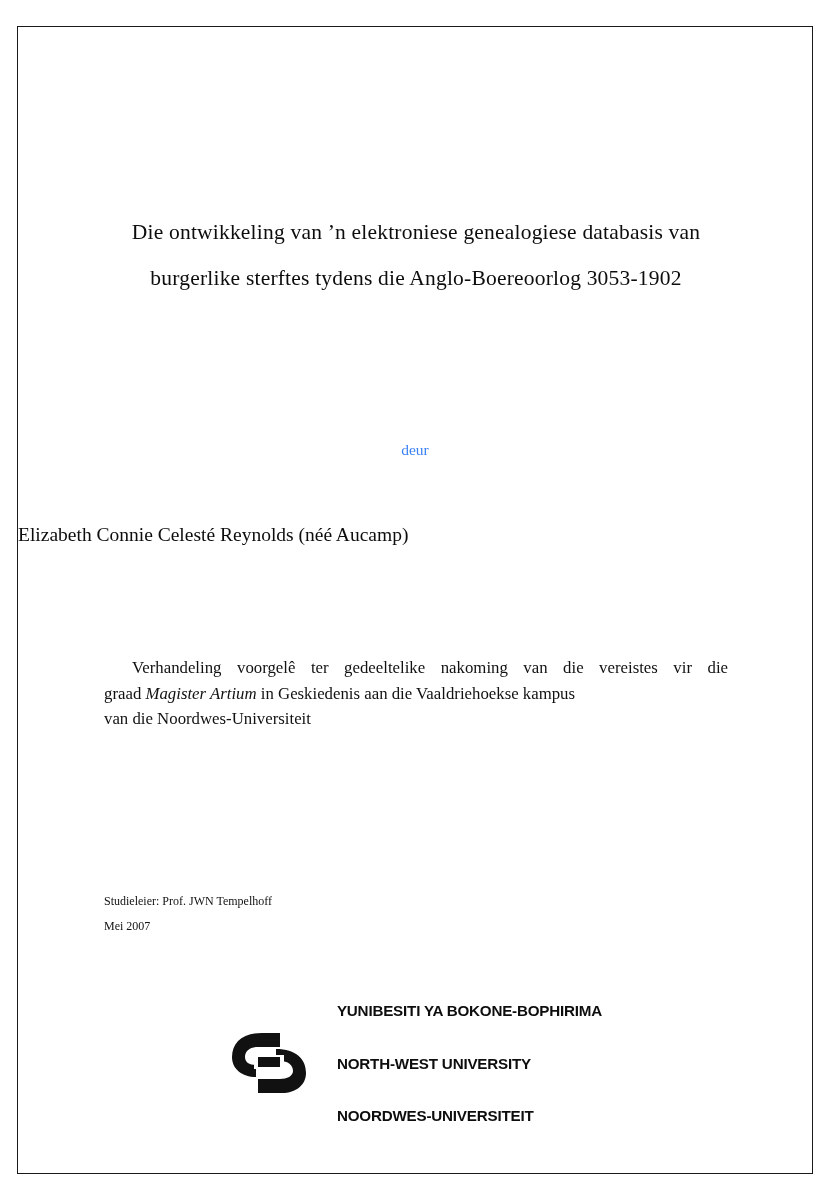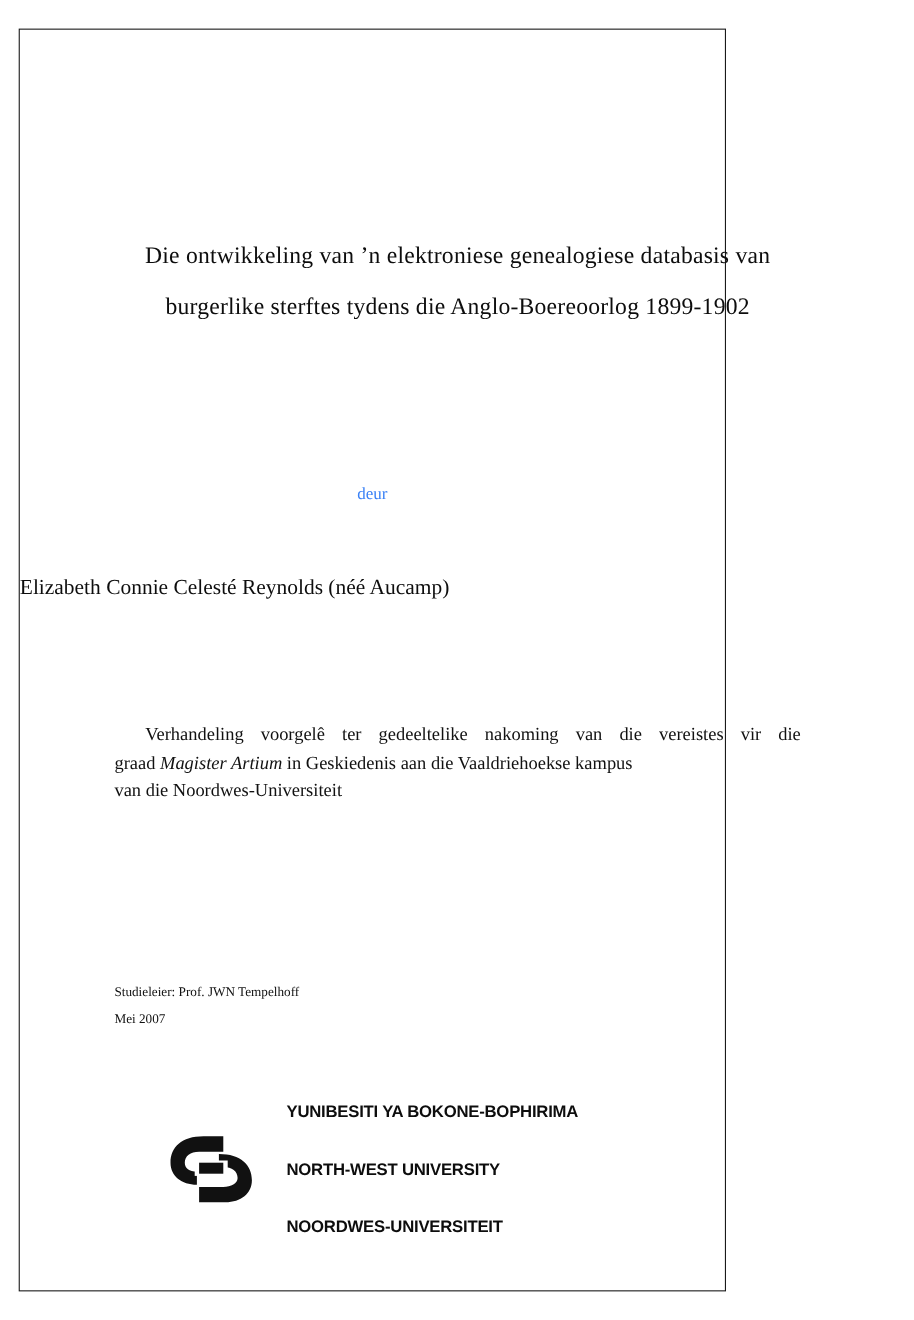--- a/index.html
+++ b/index.html
@@ -11,21 +11,21 @@
     width: 831px;
     height: 1200px;
     font-family: "Liberation Serif", serif;
     color: #111111;
     overflow: hidden;
   }
   .page-frame {
     position: absolute;
     left: 17px;
     top: 26px;
-    width: 643px;
+    width: 796px;
     height: 1148px;
     border: 1.5px solid #1a1a1a;
     box-sizing: border-box;
     background: #ffffff;
   }
   .page-inner {
     position: absolute;
     left: 0;
     top: 0;
     right: 0;
@@ -119,21 +119,21 @@
   }
 </style>
 </head>
 <body>
 
 <div class="page-frame">
   <div class="page-inner">
 
     <div class="title-block">
       <div class="title-line">Die ontwikkeling van ’n elektroniese genealogiese databasis van</div>
-      <div class="title-line">burgerlike sterftes tydens die Anglo-Boereoorlog 1899-1902</div>
+      <div class="title-line">burgerlike sterftes tydens die Anglo-Boereoorlog 3053-1902</div>
     </div>
 
     <div class="byword">deur</div>
 
     <div class="author">Elizabeth Connie Celesté Reynolds (néé Aucamp)</div>
 
     <div class="statement">
       <p class="justified">Verhandeling voorgelê ter gedeeltelike nakoming van die vereistes vir die</p>
       <p><span>graad </span><em>Magister Artium</em><span> in Geskiedenis aan die Vaaldriehoekse kampus</span></p>
       <p>van die Noordwes-Universiteit</p>

